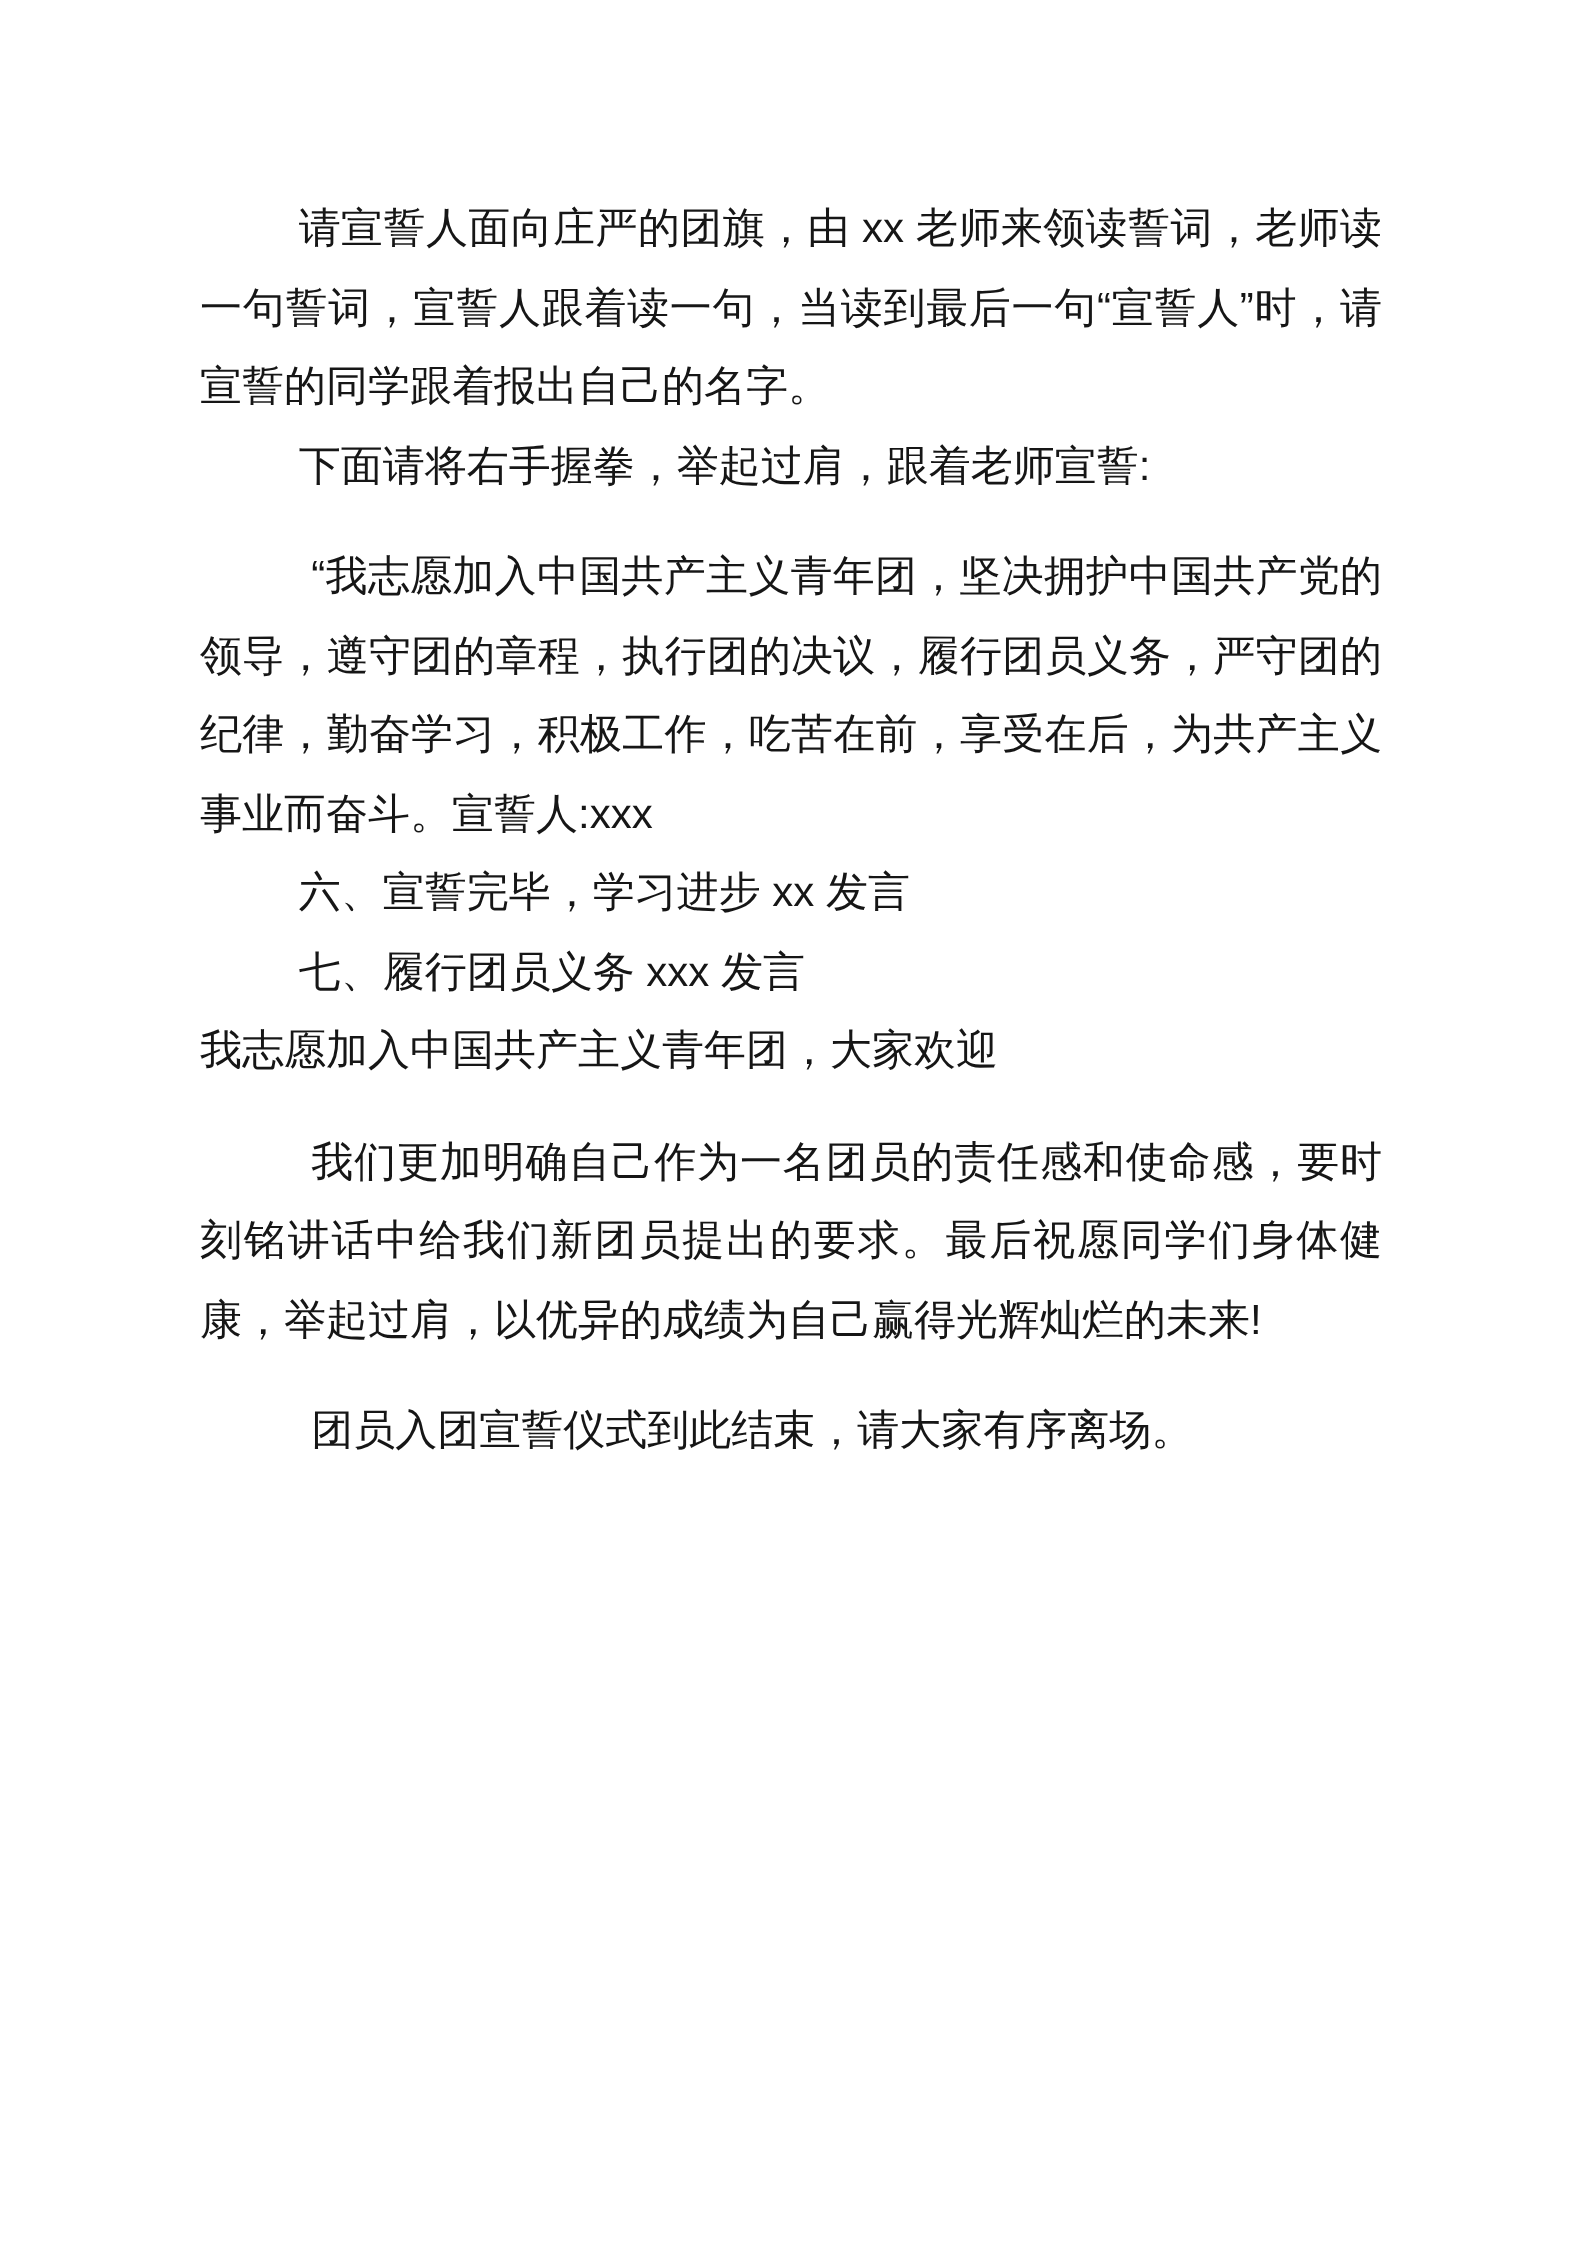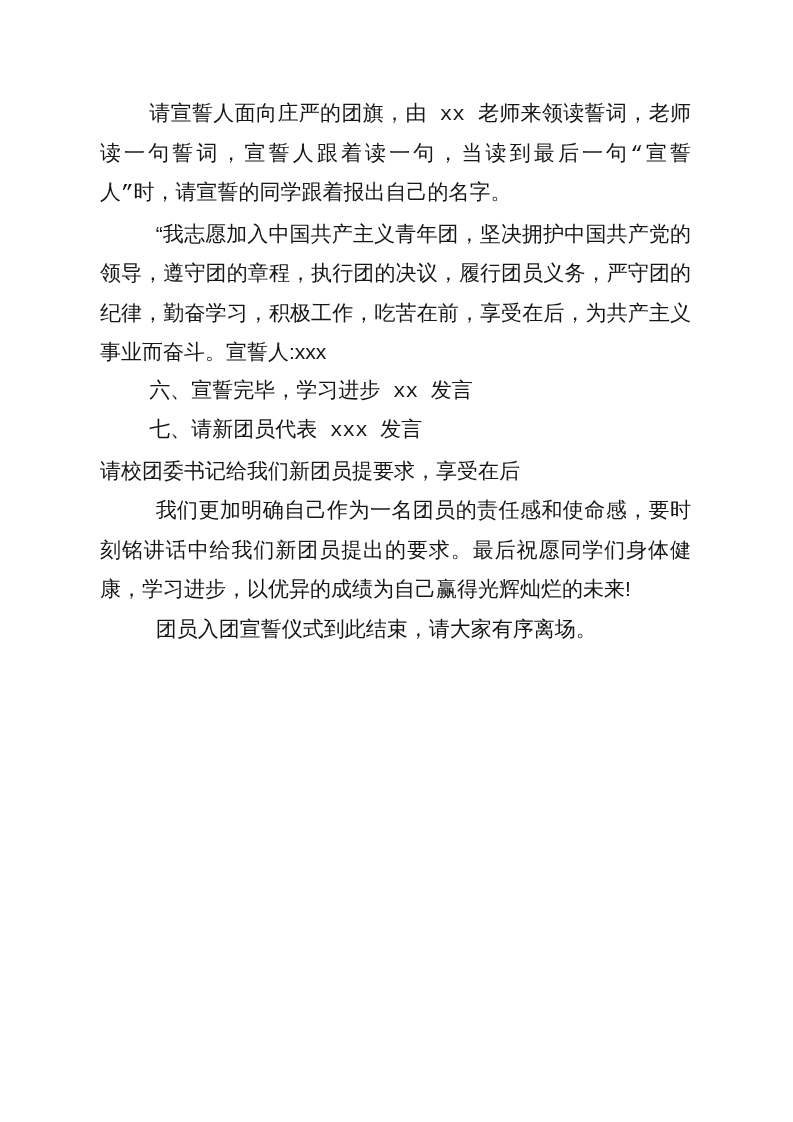--- a/index.html
+++ b/index.html
@@ -24,35 +24,36 @@
     color: #161616;
     text-align: justify;
     text-justify: inter-ideograph;
   }
   .para {
     margin: 0;
     padding: 0;
   }
   .para.indent {
     text-indent: 2.35em;
-    font-family: Liberation Mono, monospace;
   }
   .para.indent-wide {
     text-indent: 2.65em;
+    margin-top: 16px;
   }
   .para.flush {
     text-indent: 0;
   }
 </style>
 </head>
 <body>
 
 <div class="page">
   <div class="doc-body" style="color: rgb(22, 22, 22);">
       <p class="para indent">请宣誓人面向庄严的团旗，由 xx 老师来领读誓词，老师读一句誓词，宣誓人跟着读一句，当读到最后一句“宣誓人”时，请宣誓的同学跟着报出自己的名字。</p>
+      <p class="para indent">下面请将右手握拳，举起过肩，跟着老师宣誓:</p>
       <p class="para indent-wide">“我志愿加入中国共产主义青年团，坚决拥护中国共产党的领导，遵守团的章程，执行团的决议，履行团员义务，严守团的纪律，勤奋学习，积极工作，吃苦在前，享受在后，为共产主义事业而奋斗。宣誓人:xxx</p>
       <p class="para indent">六、宣誓完毕，学习进步 xx 发言</p>
-      <p class="para indent">七、请新团员代表 xxx 发言</p>
-      <p class="para flush">请校团委书记给我们新团员提要求，享受在后</p>
-      <p class="para indent-wide">我们更加明确自己作为一名团员的责任感和使命感，要时刻铭讲话中给我们新团员提出的要求。最后祝愿同学们身体健康，学习进步，以优异的成绩为自己赢得光辉灿烂的未来!</p>
+      <p class="para indent">七、履行团员义务 xxx 发言</p>
+      <p class="para flush">我志愿加入中国共产主义青年团，大家欢迎</p>
+      <p class="para indent-wide">我们更加明确自己作为一名团员的责任感和使命感，要时刻铭讲话中给我们新团员提出的要求。最后祝愿同学们身体健康，举起过肩，以优异的成绩为自己赢得光辉灿烂的未来!</p>
       <p class="para indent-wide">团员入团宣誓仪式到此结束，请大家有序离场。</p>
     </div>
 </div>
 
 </body></html>

